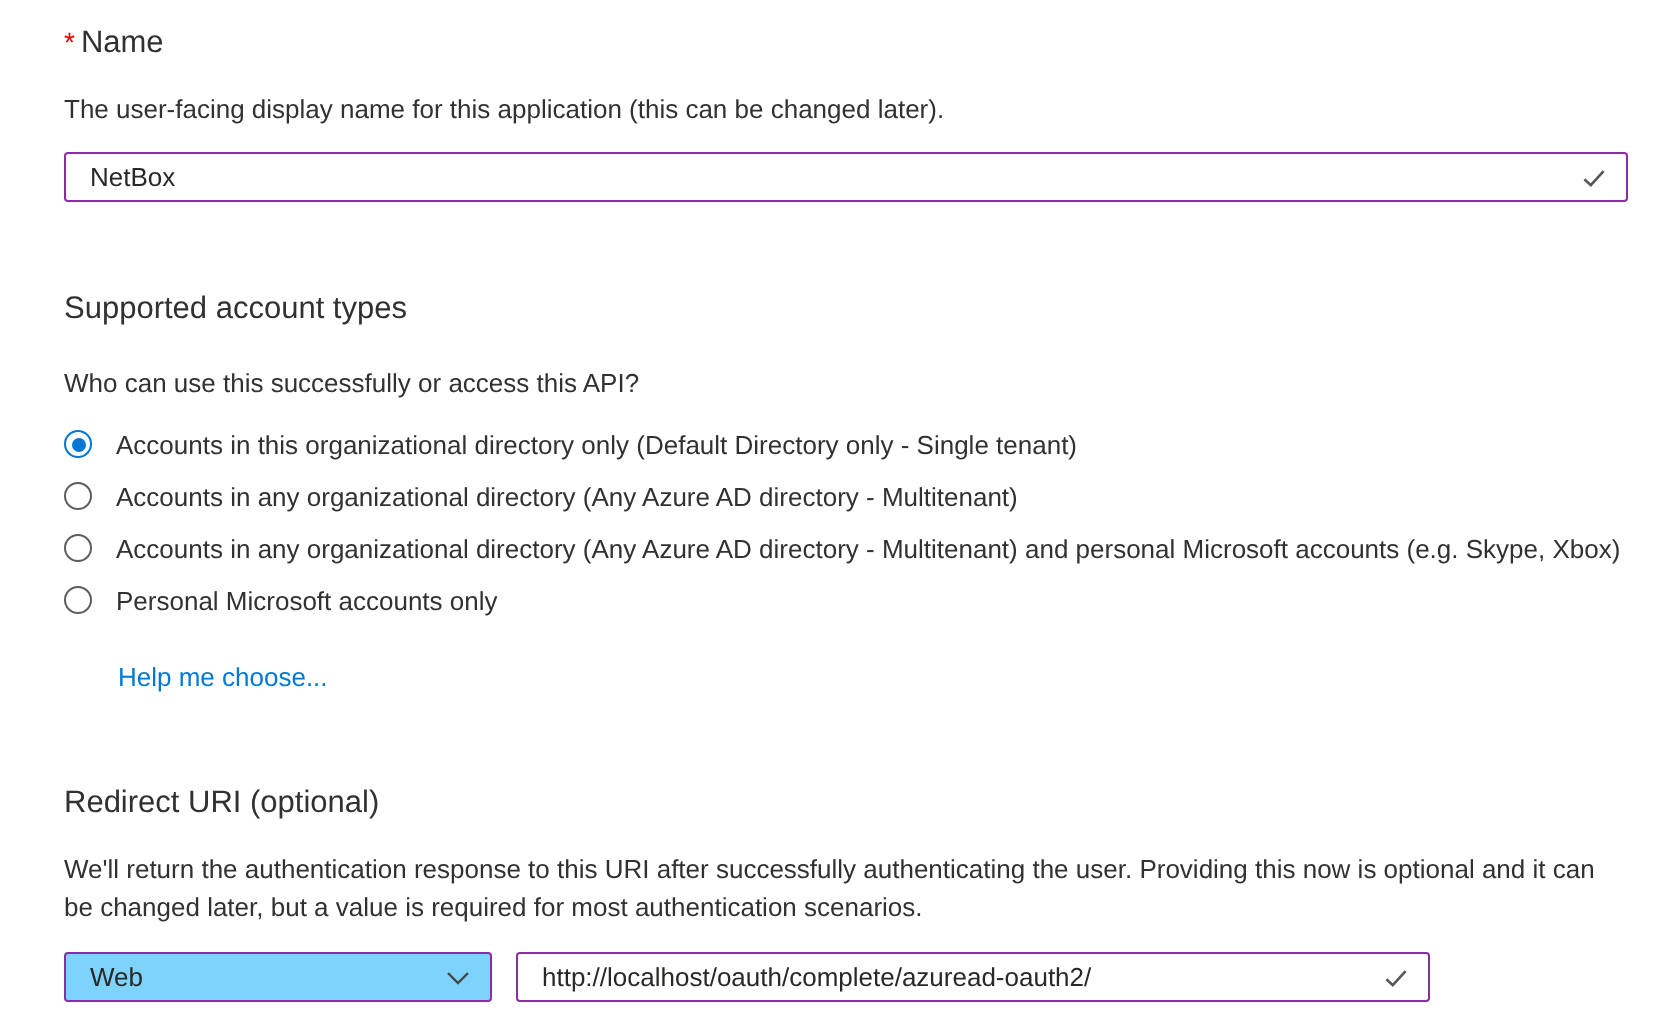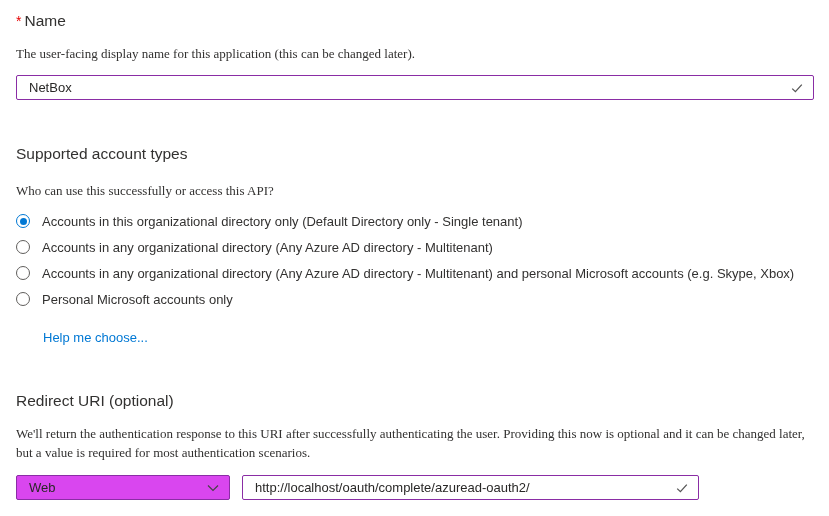--- a/index.html
+++ b/index.html
@@ -3,30 +3,30 @@
 <meta charset="utf-8">
 <style>
   * { box-sizing: border-box; margin: 0; padding: 0; }
   html, body {
     width: 829px; height: 516px;
     background: #ffffff;
     font-family: "Liberation Sans", "DejaVu Sans", sans-serif;
     color: #323130;
     overflow: hidden;
   }
-  .page { padding: 0 15px 0 16px; width: 829px; }
+  .page { padding: 0 15px 0 32px; width: 829px; }
 
   
   .section-title {
     font-size: 15.5px; font-weight: 400; color: #323130;
     line-height: 20px;
   }
   .required-marker { color: #e50000; font-size: 14px; margin-right: 3px; }
 
-  .body-text { font-size: 13px; line-height: 18px; color: #323130; font-family: Liberation Serif, serif; }
+  .body-text { font-size: 13px; line-height: 18px; color: #323130; }
 
   
   .name-title { margin-top: 11px; }
   .name-desc { margin-top: 14px; }
 
   
   .field-box {
     margin-top: 12px;
     height: 25px; width: 100%;
     border: 1px solid #8a2da5; border-radius: 2px;
@@ -68,21 +68,21 @@
 
   
   .uri-title { margin-top: 44px; }
   .uri-desc { margin-top: 13px; line-height: 19px; max-width: 800px; }
 
   .uri-controls { margin-top: 13px; display: flex; gap: 12px; }
   .select-box {
     width: 214px; height: 25px; flex: 0 0 auto;
     border: 1px solid #8a2da5; border-radius: 2px;
     display: flex; align-items: center; justify-content: space-between;
-    padding: 0 8px 0 12px; background: #d946ef; cursor: pointer;
+    padding: 0 8px 0 12px; background: #7dd3fc; cursor: pointer;
   }
   .select-box .select-value { font-size: 13px; color: #292827; }
   .uri-field { width: 457px; flex: 0 0 auto; margin-top: 0; }
 </style>
 </head>
 <body>
 
 <div class="page">
 
   

